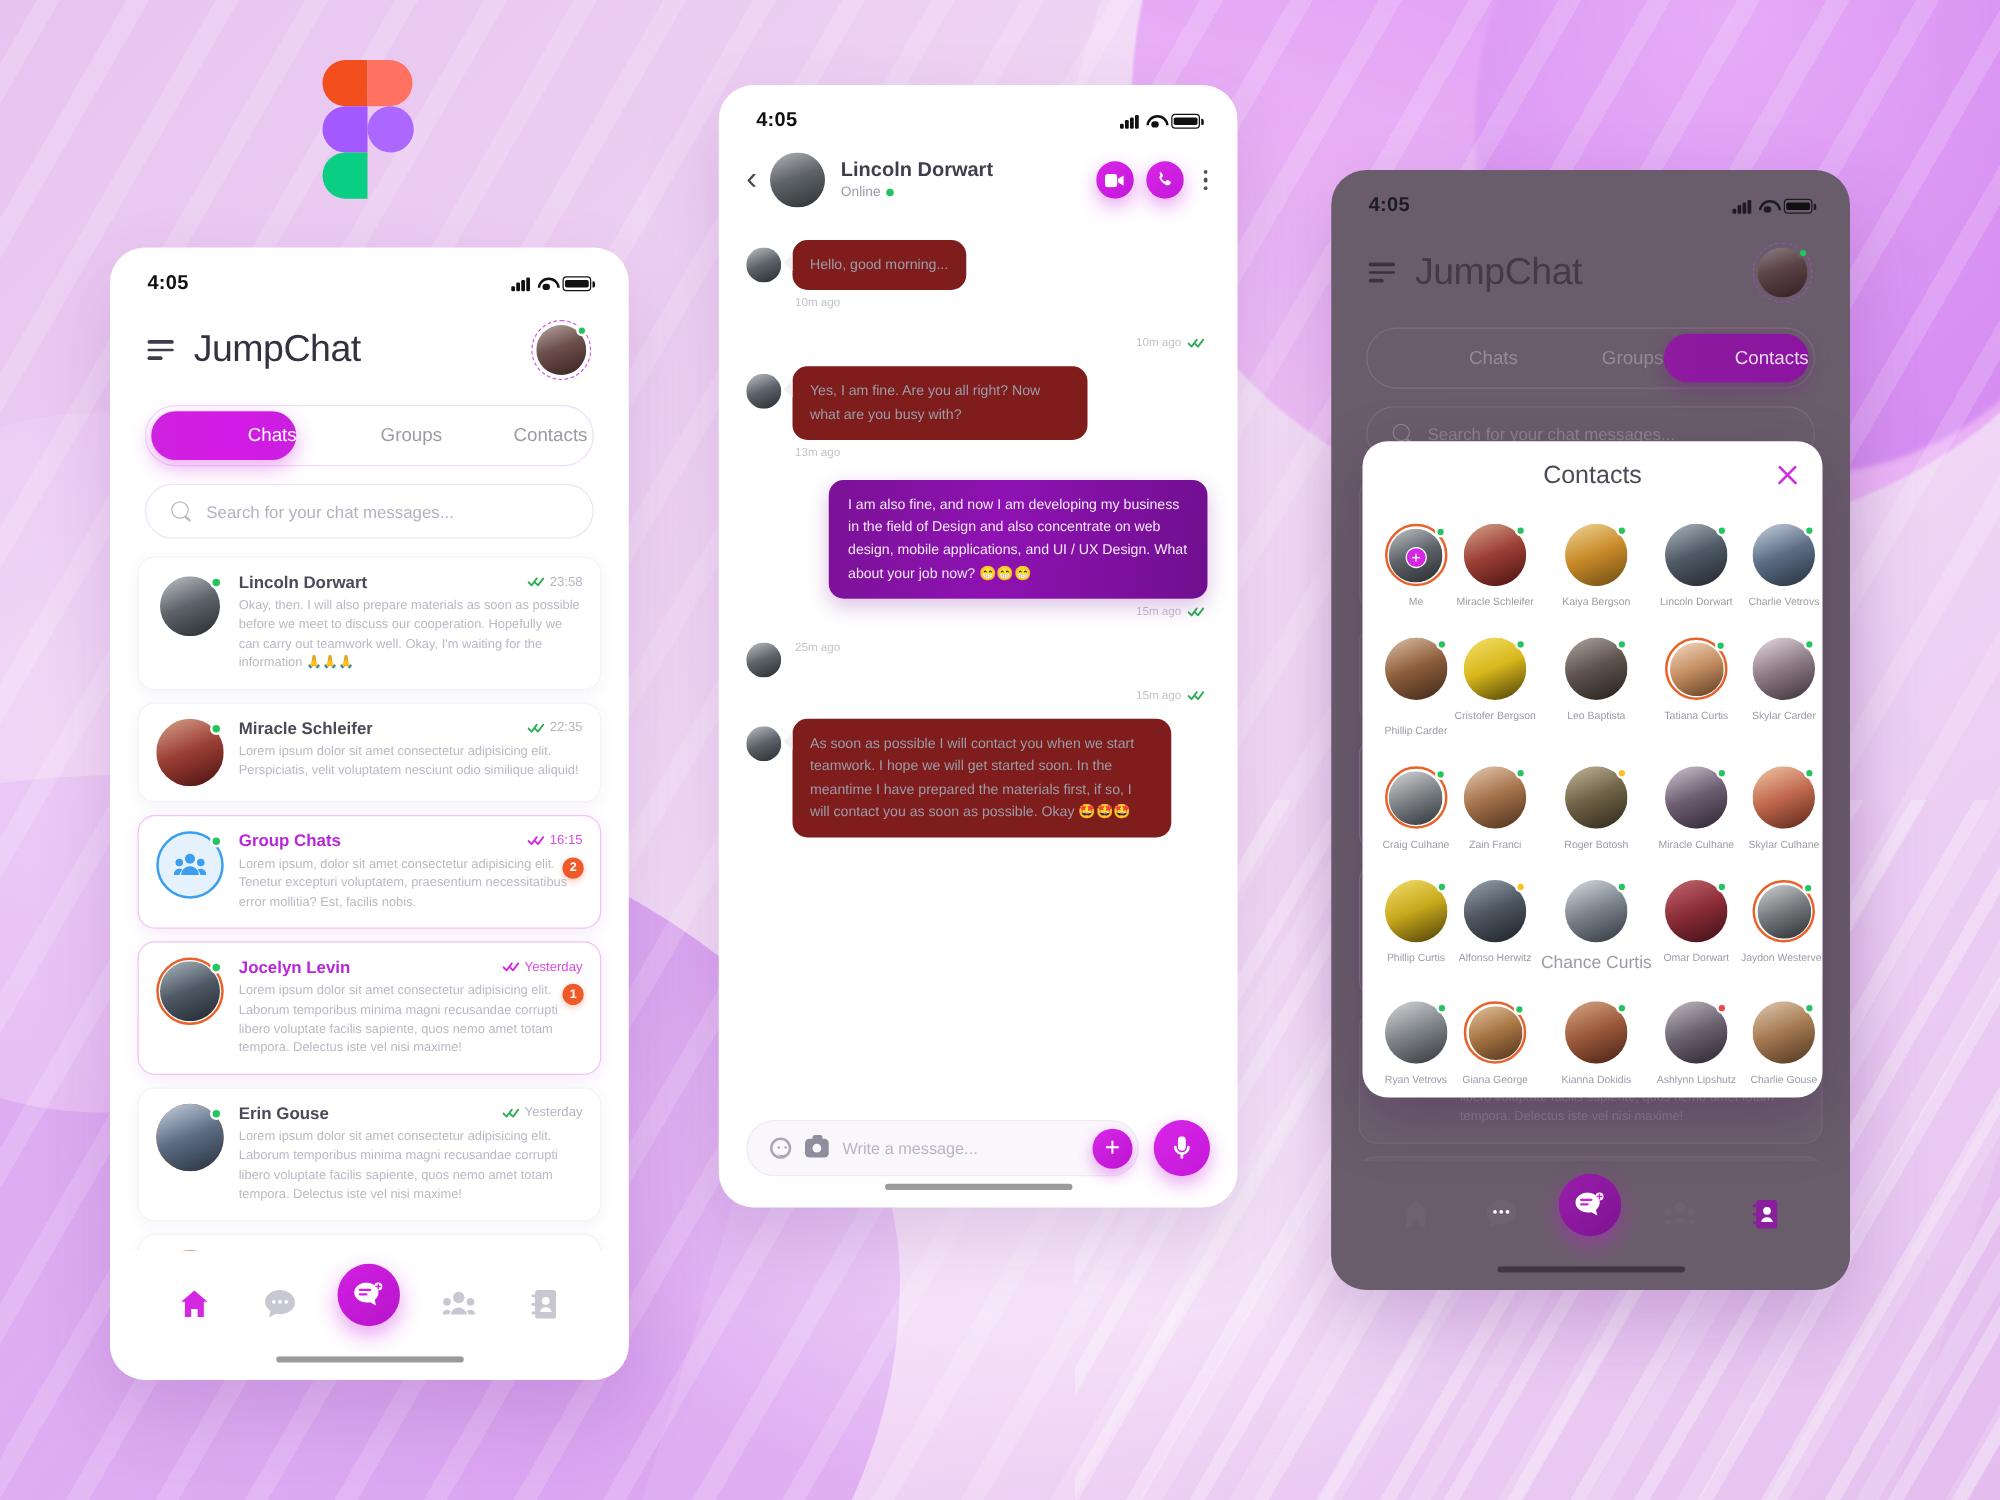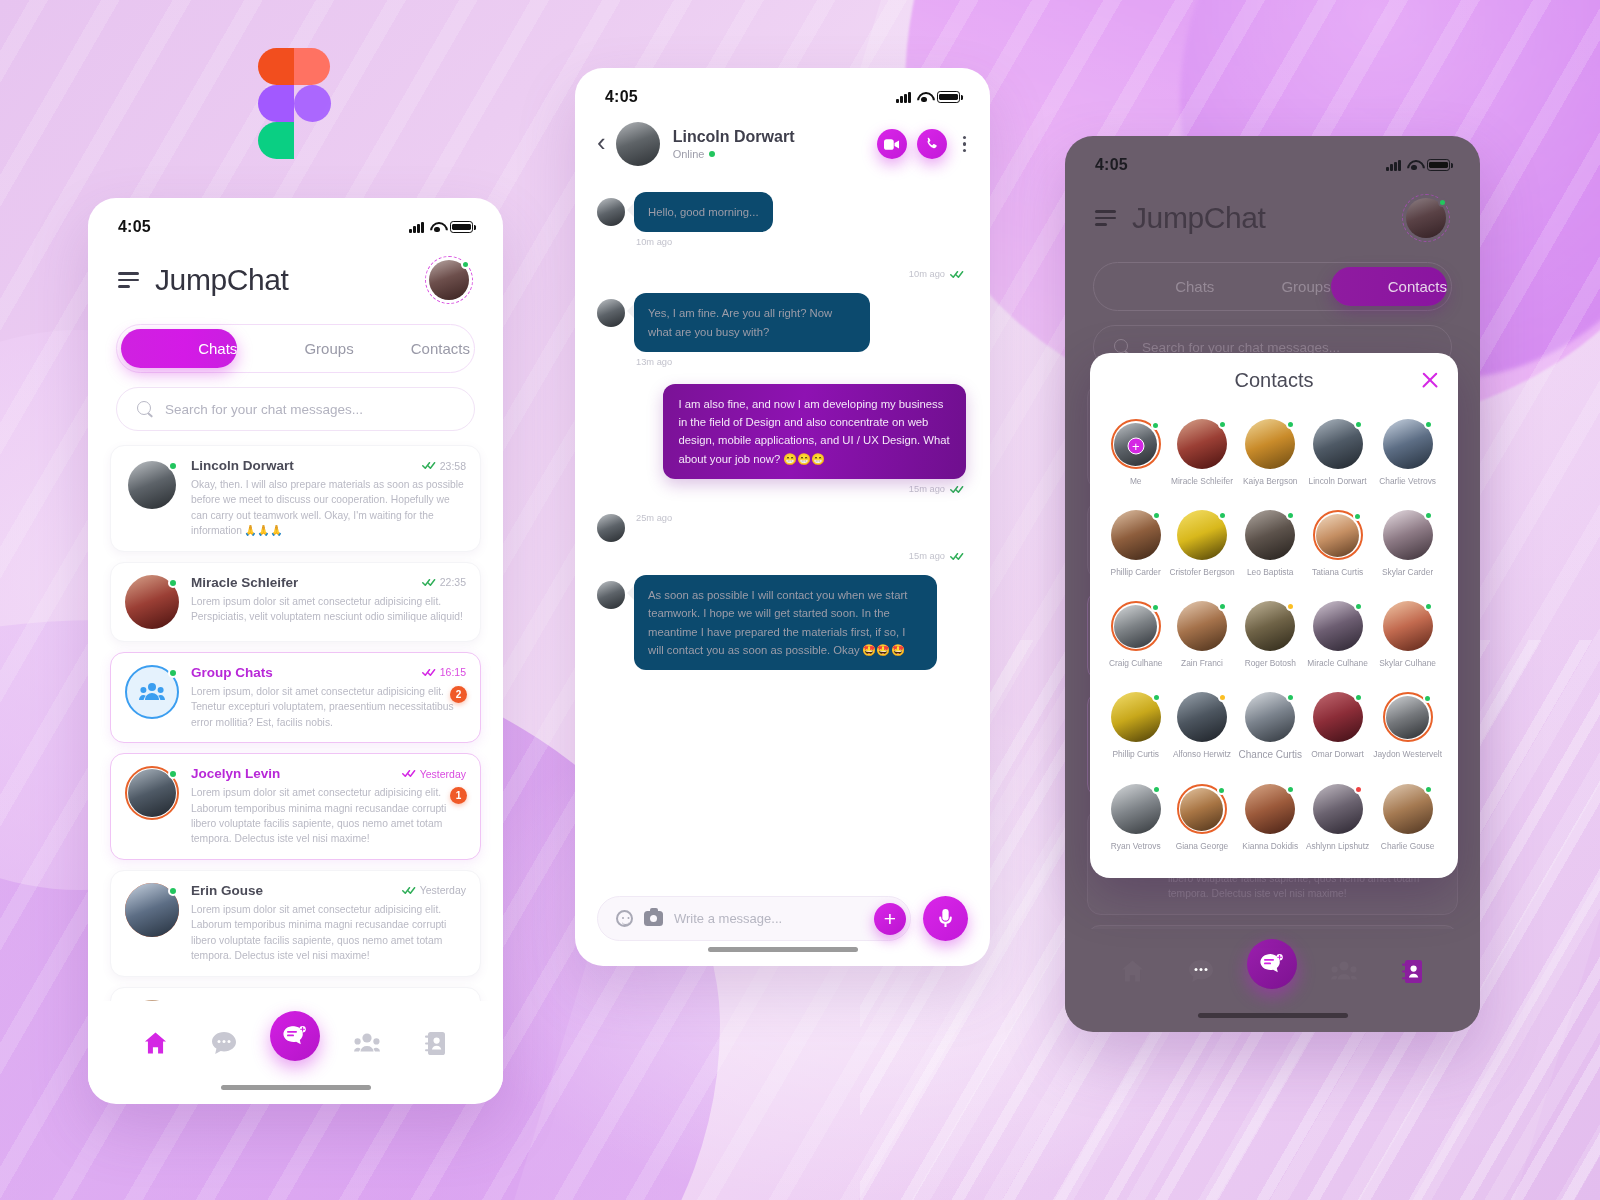--- a/index.html
+++ b/index.html
@@ -164,21 +164,21 @@
   .rnd { border-radius:50%; background:linear-gradient(140deg,#d926e8,#c318d9);
     display:flex; align-items:center; justify-content:center; color:#fff;
     box-shadow:0 6px 15px rgba(200,25,225,.40); cursor:pointer; }
   .kebab { display:flex; flex-direction:column; gap:3.2px; cursor:pointer; }
   .kebab i { width:3.4px; height:3.4px; border-radius:50%; background:#50505e; display:block; }
 
   .msgs { flex:1; overflow:hidden; }
   .mrow { display:flex; align-items:flex-start; }
   .mrow.out { justify-content:flex-end; }
   .bub { position:relative; border-radius:12px; }
-  .bub.in { background:#0c4a6e; color:#9c9ca8; }
+  .bub.in { background:#7f1d1d; color:#9c9ca8; }
   .bub.in::before { content:""; position:absolute; left:-7px; top:11px;
     border:7px solid transparent; border-right-color:#f0f0f2; border-left:0; }
   .bub.out { background:linear-gradient(100deg,#7a1296,#8e12b2 45%,#6f0f8e);
     color:#f4e8f8; box-shadow:0 6px 16px rgba(120,18,150,.25); }
   .mtime { color:#c2c2cc; display:flex; align-items:center; gap:5px; }
   .mtime.r { justify-content:flex-end; }
 
   .composer { display:flex; align-items:center; flex:0 0 auto; }
   .cbox { flex:1; display:flex; align-items:center; background:#faf7fc;
     border:1.2px solid #f0e9f5; border-radius:99px; position:relative; }
@@ -922,21 +922,21 @@
     <div class="wrap" style="width:50px;height:50px;">
 
       <div class="ph" style="inset:0;">
             <span style="background:linear-gradient(158deg,#c9d4e2 0%,#5d6e85 48%,#242f3c 100%)"></span>
           </div>
 
       <div class="dot green" style="width:9px;height:9px;right:0;top:1px;"></div>
     </div>
     <div class="nm" style="font-size:8.4px; margin-top:7px;">Charlie Vetrovs</div>
   </div>
-      <div class="cc" style="padding:6px 2px;">
+      <div class="cc" style="padding:6px 2px;gap:12px;">
     <div class="wrap" style="width:50px;height:50px;">
 
       <div class="ph" style="inset:0;">
             <span style="background:linear-gradient(158deg,#e0c2a6 0%,#8e5e3d 48%,#3d2617 100%)"></span>
           </div>
 
       <div class="dot green" style="width:9px;height:9px;right:0;top:1px;"></div>
     </div>
     <div class="nm" style="font-size:8.4px; margin-top:7px;">Phillip Carder</div>
   </div>
@@ -1063,21 +1063,21 @@
   </div>
       <div class="cc" style="padding:6px 2px;">
     <div class="wrap" style="width:50px;height:50px;">
 
       <div class="ph" style="inset:0;">
             <span style="background:linear-gradient(158deg,#d9dde2 0%,#7b838d 48%,#2f353c 100%)"></span>
           </div>
 
       <div class="dot green" style="width:9px;height:9px;right:0;top:1px;"></div>
     </div>
-    <div class="nm" style="font-size:10px; margin-top:7px;">Chance Curtis</div>
+    <div class="nm" style="font-size:14px; margin-top:7px;">Chance Curtis</div>
   </div>
       <div class="cc" style="padding:6px 2px;">
     <div class="wrap" style="width:50px;height:50px;">
 
       <div class="ph" style="inset:0;">
             <span style="background:linear-gradient(158deg,#c26a72 0%,#8c2d38 48%,#3d0f16 100%)"></span>
           </div>
 
       <div class="dot green" style="width:9px;height:9px;right:0;top:1px;"></div>
     </div>

